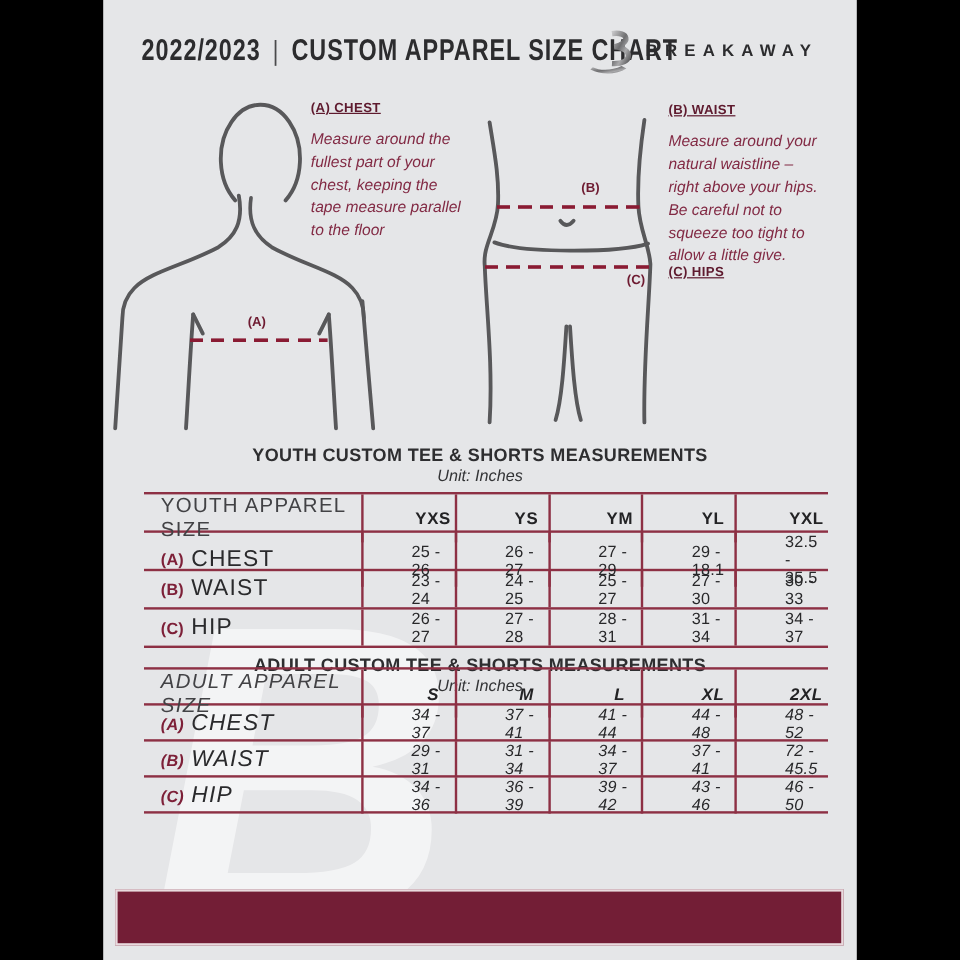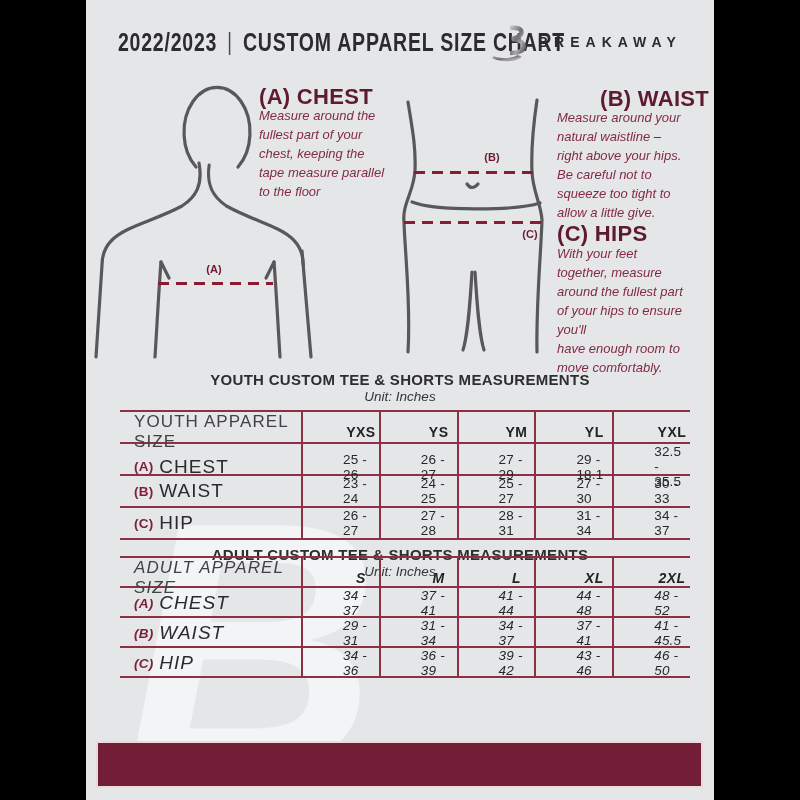--- a/index.html
+++ b/index.html
@@ -18,21 +18,21 @@
   #masthead{position:absolute;left:0;top:0;width:628px;height:80px;z-index:2;}
   .masthead-title{position:absolute;left:32px;top:28px;display:flex;align-items:center;gap:13px;
     transform:scaleX(.78);transform-origin:left center;font-weight:bold;font-size:25px;
     color:#2c2c2e;letter-spacing:1px;white-space:nowrap;}
   .masthead-sep{font-weight:400;color:#4a4a4c;font-size:23px;}
   #brand-text{position:absolute;left:452px;top:34px;font-size:14px;font-weight:bold;
     letter-spacing:6px;color:#2c2c2e;}
   #brand-logo{position:absolute;left:402px;top:16px;width:42px;height:50px;}
 
   
-  .guide-heading{font-size:22px;font-weight:bold;color:#5e1a2e;letter-spacing:.3px;}
+  .guide-heading{font-size:11px;font-weight:bold;color:#5e1a2e;letter-spacing:.3px;text-decoration:underline;}
   .guide-body{font-size:13px;line-height:19px;font-style:italic;color:#822a44;white-space:pre-line;}
   .marker{font-size:11px;font-weight:bold;color:#6e1b31;text-align:center;}
   .dash-line{position:absolute;height:3px;
     background:repeating-linear-gradient(90deg,#8a1b33 0 11px,rgba(0,0,0,0) 11px 18px);}
   svg.figure{position:absolute;fill:none;stroke:#58585a;stroke-width:3.2;stroke-linecap:round;}
 
   
   .section-title{position:absolute;width:570px;left:29px;text-align:center;font-size:15px;
     font-weight:bold;letter-spacing:.3px;color:#2e2e30;}
   .section-unit{position:absolute;width:570px;left:29px;text-align:center;font-size:13.5px;
@@ -112,36 +112,29 @@
     <div class="dash-line z1" style="left:318px;top:221px;width:139px;"></div>
     <div class="marker abs z1" style="left:428px;top:228px;width:32px;">(C)</div>
 
     <div class="abs z1 guide-heading" style="left:173px;top:84px;">(A) CHEST</div>
     <div class="abs z1 guide-body" style="left:173px;top:106px;width:160px;">Measure around the
 fullest part of your
 chest, keeping the
 tape measure parallel
 to the floor</div>
 
-    <div class="abs z1 guide-heading" style="left:471px;top:86px;margin-left:43px;">(B) WAIST</div>
+    <div class="abs z1 guide-heading" style="left:471px;top:86px;">(B) WAIST</div>
     <div class="abs z1 guide-body" style="left:471px;top:108px;width:160px;">Measure around your
 natural waistline –
 right above your hips.
 Be careful not to
 squeeze too tight to
 allow a little give.</div>
 
     <div class="abs z1 guide-heading" style="left:471px;top:221px;">(C) HIPS</div>
-    <div class="abs z1 guide-body" style="left:471px;top:244px;width:165px;">With your feet
-together, measure
-around the fullest part
-of your hips to ensure
-you'll
-have enough room to
-move comfortably.</div>
 
     <div class="section-title z1" style="top:371px;">YOUTH CUSTOM TEE &amp; SHORTS MEASUREMENTS</div>
     <div class="section-unit z1" style="top:389px;">Unit: Inches</div>
 
     <div class="size-table youth z1" style="top:410px;">
       <div class="t-row">
         <div class="cell label-cell head-label">YOUTH APPAREL SIZE</div>
         <div class="cell v-sep size-head">YXS</div>
         <div class="cell v-sep size-head">YS</div>
         <div class="cell v-sep size-head">YM</div>
@@ -208,21 +201,21 @@
       </div>
       <div class="t-row">
         <div class="cell label-cell">
           <span class="row-prefix">(B)</span>
           <span class="row-label">WAIST</span>
         </div>
         <div class="cell v-sep">29 - 31</div>
         <div class="cell v-sep">31 - 34</div>
         <div class="cell v-sep">34 - 37</div>
         <div class="cell v-sep">37 - 41</div>
-        <div class="cell v-sep">41 - 45.5</div>
+        <div class="cell v-sep">72 - 45.5</div>
       </div>
       <div class="t-row">
         <div class="cell label-cell">
           <span class="row-prefix">(C)</span>
           <span class="row-label">HIP</span>
         </div>
         <div class="cell v-sep">34 - 36</div>
         <div class="cell v-sep">36 - 39</div>
         <div class="cell v-sep">39 - 42</div>
         <div class="cell v-sep">43 - 46</div>

